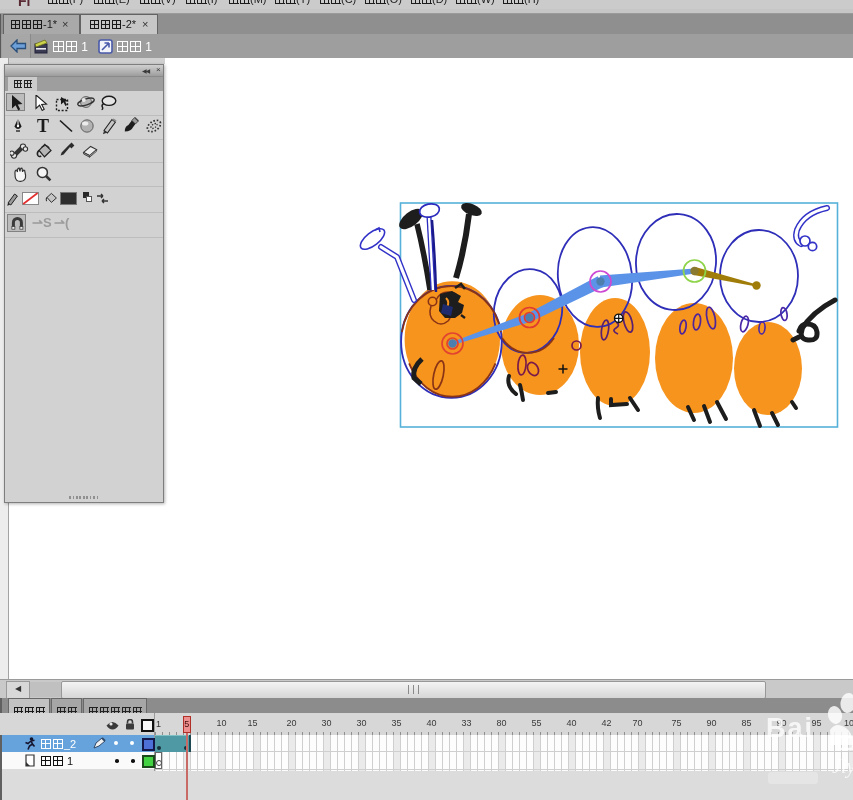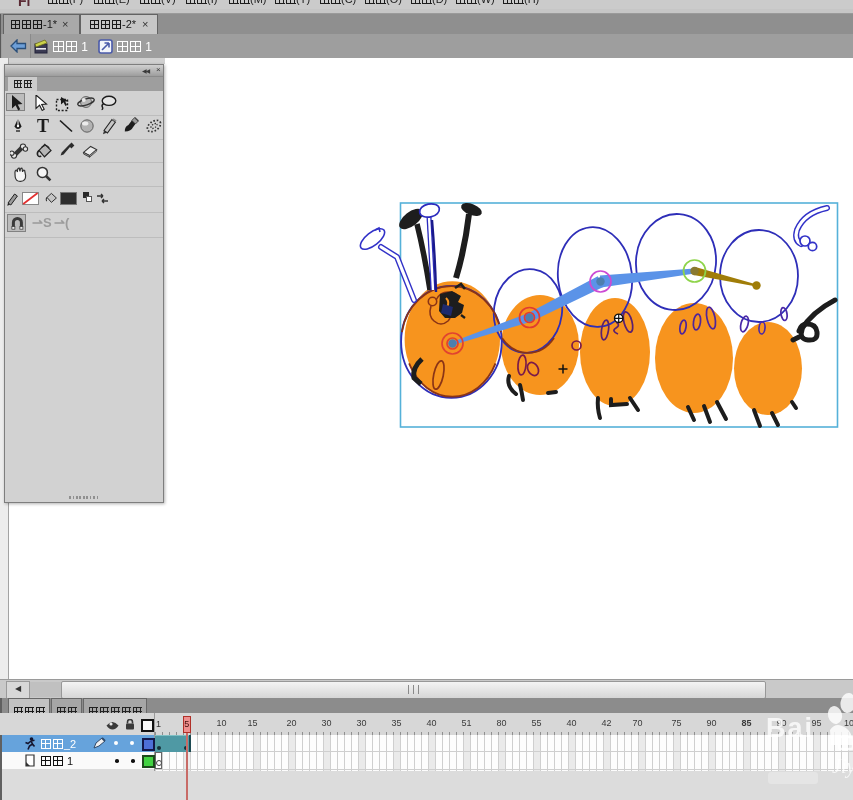--- a/index.html
+++ b/index.html
@@ -590,29 +590,29 @@
 
   <div id="ruler">
         <div class="abs" style="left:177.5px;top:5px;width:18px;text-align:center;font-size:9px;color:#3a3a3a;">5</div>
         <div class="abs" style="left:212.5px;top:5px;width:18px;text-align:center;font-size:9px;color:#3a3a3a;">10</div>
         <div class="abs" style="left:247.5px;top:5px;width:18px;text-align:left;font-size:9px;color:#3a3a3a;">15</div>
         <div class="abs" style="left:282.5px;top:5px;width:18px;text-align:center;font-size:9px;color:#3a3a3a;">20</div>
         <div class="abs" style="left:317.5px;top:5px;width:18px;text-align:center;font-size:9px;color:#3a3a3a;">30</div>
         <div class="abs" style="left:352.5px;top:5px;width:18px;text-align:center;font-size:9px;color:#3a3a3a;">30</div>
         <div class="abs" style="left:387.5px;top:5px;width:18px;text-align:center;font-size:9px;color:#3a3a3a;">35</div>
         <div class="abs" style="left:422.5px;top:5px;width:18px;text-align:center;font-size:9px;color:#3a3a3a;">40</div>
-        <div class="abs" style="left:457.5px;top:5px;width:18px;text-align:center;font-size:9px;color:#3a3a3a;">51</div>
+        <div class="abs" style="left:457.5px;top:5px;width:18px;text-align:center;font-size:9px;color:#3a3a3a;">33</div>
         <div class="abs" style="left:492.5px;top:5px;width:18px;text-align:center;font-size:9px;color:#3a3a3a;">80</div>
         <div class="abs" style="left:527.5px;top:5px;width:18px;text-align:center;font-size:9px;color:#3a3a3a;">55</div>
         <div class="abs" style="left:562.5px;top:5px;width:18px;text-align:center;font-size:9px;color:#3a3a3a;">40</div>
         <div class="abs" style="left:597.5px;top:5px;width:18px;text-align:center;font-size:9px;color:#3a3a3a;">42</div>
         <div class="abs" style="left:632.5px;top:5px;width:18px;font-size:9px;color:#3a3a3a;">70</div>
         <div class="abs" style="left:667.5px;top:5px;width:18px;text-align:center;font-size:9px;color:#3a3a3a;">75</div>
         <div class="abs" style="left:702.5px;top:5px;width:18px;text-align:center;font-size:9px;color:#3a3a3a;">90</div>
-        <div class="abs" style="left:737.5px;top:5px;width:18px;text-align:center;font-size:9px;color:#3a3a3a;font-weight:bold;">85</div>
+        <div class="abs" style="left:737.5px;top:5px;width:18px;text-align:center;font-size:9px;color:#3a3a3a;">85</div>
         <div class="abs" style="left:772.5px;top:5px;width:18px;text-align:center;font-size:9px;color:#3a3a3a;">90</div>
         <div class="abs" style="left:807.5px;top:5px;width:18px;text-align:center;font-size:9px;color:#3a3a3a;">95</div>
         <div class="abs" style="left:842.5px;top:5px;width:18px;text-align:center;font-size:9px;color:#3a3a3a;">100</div>
       </div>
 
   <div class="abs" style="left:2px;top:22px;width:152px;height:17px;background:#66a3dc;">
     <svg class="abs" style="left:22px;top:2px;" width="12" height="13" viewBox="0 0 12 13">
       <circle cx="7.5" cy="2" r="1.8" fill="#15152e"></circle>
       <path d="M7,4 L4,6.5 L1.5,5.5 M7,4 L8.5,7 L5.5,9 L4,12.5 M8.5,7 L10.5,9.5 M7,4 L10.5,3.2" stroke="#15152e" stroke-width="1.6" fill="none"></path>
     </svg>

